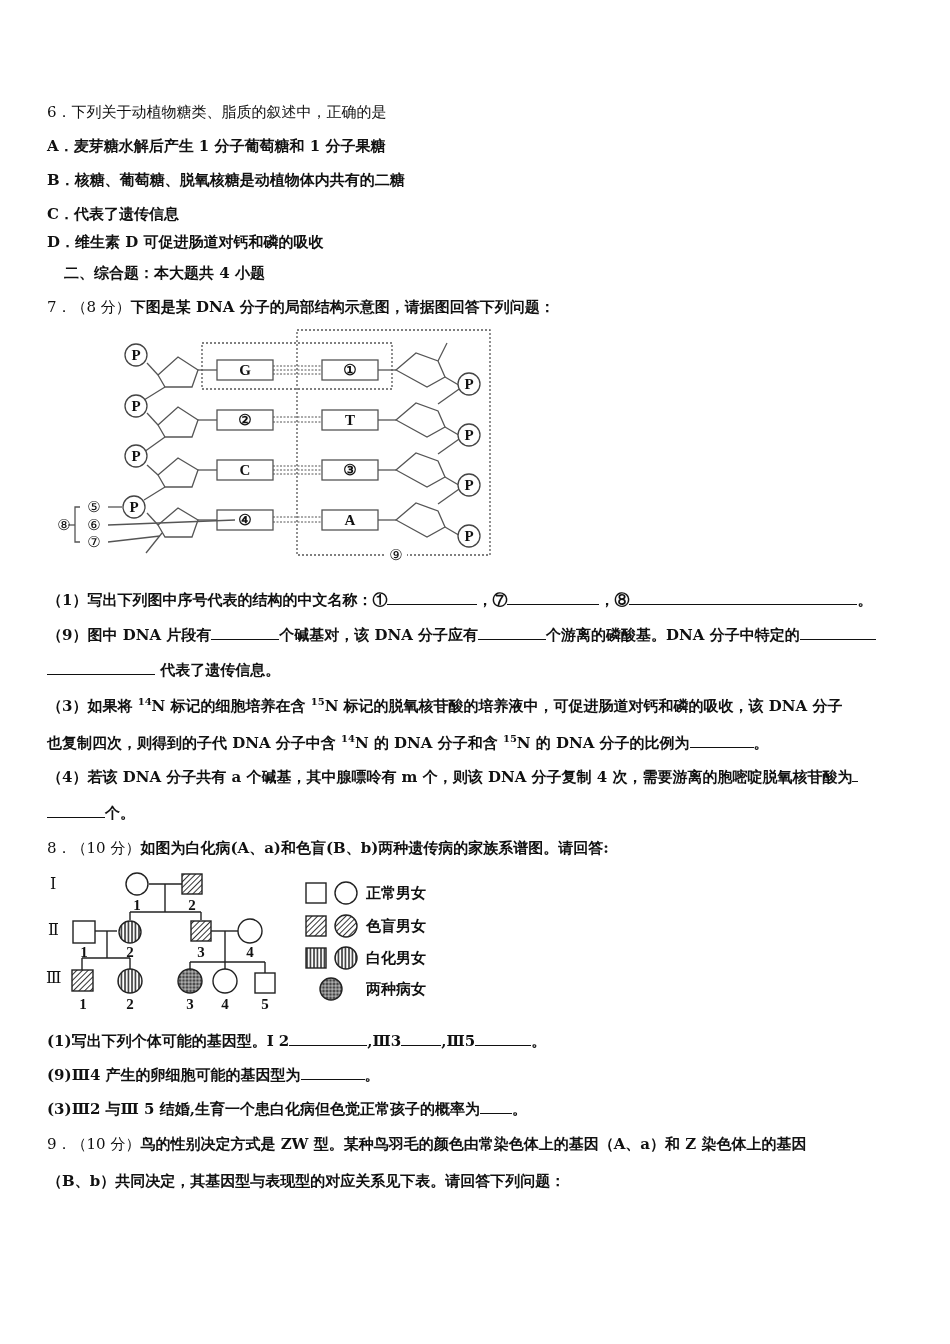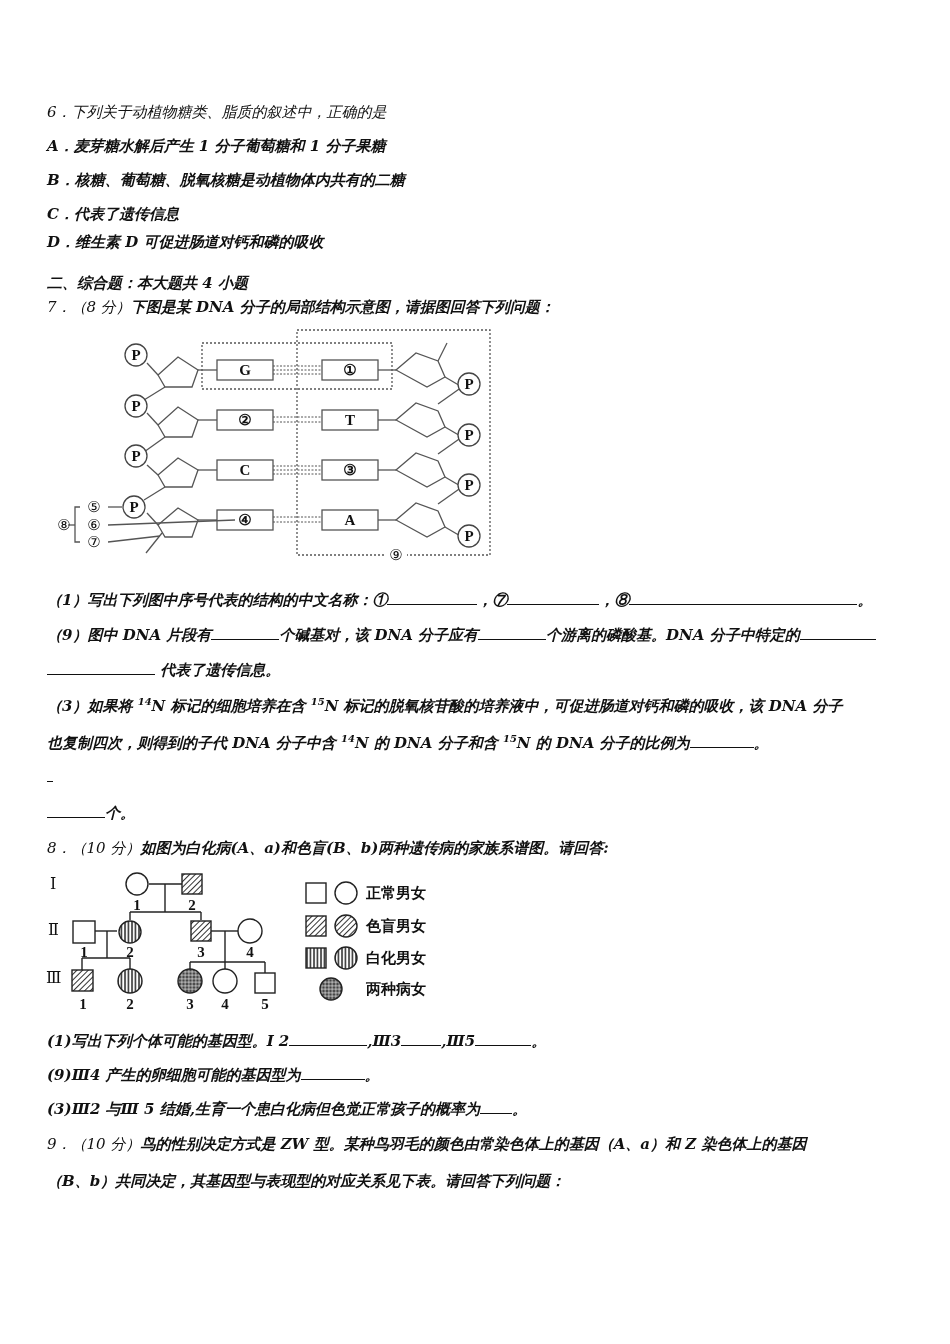--- a/index.html
+++ b/index.html
@@ -1,18 +1,18 @@
 <!DOCTYPE html>
 <html><head>
 <meta charset="utf-8">
 <style>
   html, body { margin: 0; padding: 0; background: #ffffff; }
   body { width: 950px; height: 1344px; position: relative; overflow: hidden;
          font-family: "DejaVu Serif", "Liberation Serif", serif; color: #111; }
-  .line { position: absolute; left: 47px; font-size: 15px; line-height: 20px; white-space: nowrap; font-style: italic; }
+  .line { position: absolute; left: 47px; font-size: 15px; line-height: 20px; white-space: nowrap; }
   .b { font-weight: bold; }
   .blank { display: inline-block; border-bottom: 1px solid #111; height: 14px; vertical-align: baseline; }
   sup { font-size: 10px; vertical-align: 6px; line-height: 0; }
   svg text { font-family: "Liberation Serif", "DejaVu Serif", serif; }
 </style>
 </head>
 <body>
 
 <div class="line" style="top:102px;">
   <span>6．下列关于动植物糖类、脂质的叙述中，正确的是</span>
@@ -23,21 +23,21 @@
 <div class="line" style="top:170px;">
   <span class="b">B．</span><span class="b">核糖、葡萄糖、脱氧核糖是动植物体内共有的二糖</span>
 </div>
 <div class="line" style="top:204px;">
   <span class="b">C．</span><span class="b">代表了遗传信息</span>
 </div>
 <div class="line" style="top:232px;">
   <span class="b">D．</span><span class="b">维生素 D 可促进肠道对钙和磷的吸收</span>
 </div>
 
-<div class="line" style="top:273px;">
+<div class="line" style="top:263px;margin-left:17px;">
   <span class="b">二、综合题：本大题共 4 小题</span>
 </div>
 
 <div class="line" style="top:297px;">
   <span>7．</span><span>（8 分）</span><span class="b">下图是某 DNA 分子的局部结构示意图，请据图回答下列问题：</span>
 </div>
 
 <svg style="position:absolute; left:50px; top:325px;" width="450" height="240" viewBox="0 0 450 240">
   <g stroke="#555" stroke-width="1.3" fill="none">
 
@@ -162,21 +162,21 @@
 <div class="line b" style="top:660px;">
   <span class="blank" style="width:108px;"></span><span> 代表了遗传信息。</span>
 </div>
 <div class="line b" style="top:696px;">
   <span>（3）如果将 </span><sup>14</sup><span>N 标记的细胞培养在含 </span><sup>15</sup><span>N 标记的脱氧核苷酸的培养液中，可促进肠道对钙和磷的吸收，该 DNA 分子</span>
 </div>
 <div class="line b" style="top:733px;">
   <span>也复制四次，则得到的子代 DNA 分子中含 </span><sup>14</sup><span>N 的 DNA 分子和含 </span><sup>15</sup><span>N 的 DNA 分子的比例为</span><span class="blank" style="width:64px;"></span><span>。</span>
 </div>
 <div class="line b" style="top:767px;">
-  <span class="blank" style="width:6px;"></span>
+  <span>（4）若该 DNA 分子共有 a 个碱基，其中腺嘌呤有 m 个，则该 DNA 分子复制 4 次，需要游离的胞嘧啶脱氧核苷酸为</span><span class="blank" style="width:6px;"></span>
 </div>
 <div class="line b" style="top:803px;">
   <span class="blank" style="width:58px;"></span><span>个。</span>
 </div>
 
 <div class="line" style="top:838px;">
   <span>8．</span><span>（10 分）</span><span class="b">如图为白化病(A、a)和色盲(B、b)两种遗传病的家族系谱图。请回答:</span>
 </div>
 
 <svg style="position:absolute; left:40px; top:865px;" width="410" height="150" viewBox="0 0 410 150">

